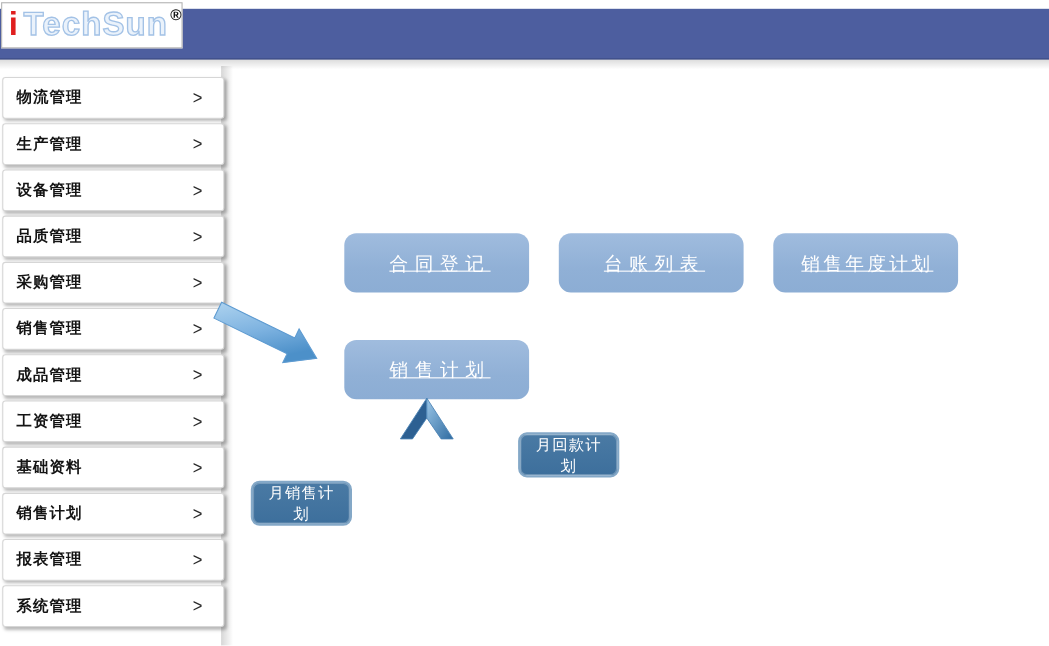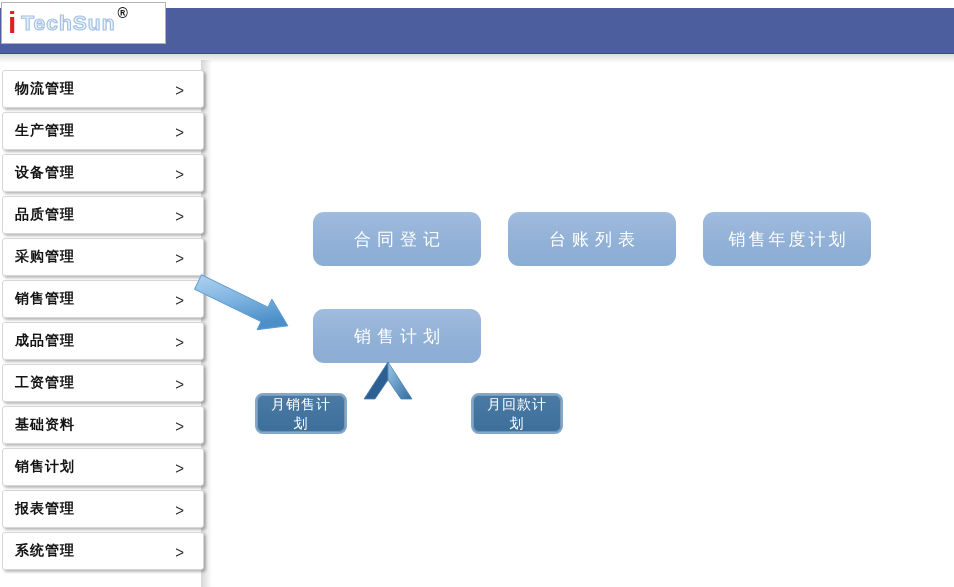--- a/index.html
+++ b/index.html
@@ -7,21 +7,21 @@
     position:relative;width:954px;height:587px;overflow:hidden;
     background:#ffffff;font-family:"Liberation Sans", sans-serif;
   }
   
   .banner{position:absolute;left:0;top:8px;width:954px;height:45px;background:#4d5e9f;border-bottom:1px solid #3c4c86;}
   .banner-shadow{position:absolute;left:0;top:54px;width:954px;height:9px;
     background:linear-gradient(180deg,rgba(0,0,0,.14),rgba(0,0,0,0));}
   .logo-box{position:absolute;left:1px;top:2px;width:165px;height:42px;background:#ffffff;
     border:1px solid #b3b3b3;display:flex;align-items:center;padding-left:6px;box-sizing:border-box;}
   .logo-i{color:#e01f1f;font-weight:bold;font-size:30px;line-height:30px;margin-right:5px;}
-  .logo-brand{font-size:21px;font-weight:bold;letter-spacing:1px;color:#eaf2fb;
+  .logo-brand{font-size:30px;font-weight:bold;letter-spacing:1px;color:#eaf2fb;
     -webkit-text-stroke:1.2px #a3c2e6;text-stroke:1.2px #a3c2e6;}
   .logo-reg{color:#111;font-size:14px;font-weight:bold;align-self:flex-start;margin-top:2px;margin-left:2px;}
   
   .sidebar{position:absolute;left:2px;top:70px;width:198px;}
   .sidebar-shadow{position:absolute;left:201px;top:60px;width:11px;height:527px;
     background:linear-gradient(90deg,rgba(0,0,0,.16),rgba(0,0,0,0));}
   .side-item{
     width:202px;height:38px;margin-bottom:4px;background:#ffffff;
     border:1px solid #d6d6d6;border-radius:3px;box-sizing:border-box;
     box-shadow:2px 2px 3px rgba(0,0,0,.28);
@@ -29,21 +29,21 @@
     padding:0 19px 0 12px;cursor:pointer;
   }
   .side-label{font-size:14px;font-weight:bold;color:#141414;letter-spacing:1px;}
   .side-chevron{font-size:15px;color:#2b2b2b;transform:scaleY(1.15);font-weight:400;}
   
   .big-btn{
     position:absolute;height:54px;width:168px;border-radius:11px;
     background:linear-gradient(180deg,#a0bcde 0%,#90b0d6 60%,#8cadd4 100%);
     color:#ffffff;font-size:17px;letter-spacing:6px;
     display:flex;align-items:center;justify-content:center;
-    text-indent:6px;cursor:pointer;
+    text-indent:6px;cursor:pointer;text-decoration:underline;
   }
   .small-btn{
     position:absolute;top:393px;height:41px;width:92px;border-radius:8px;
     background:linear-gradient(180deg,#4a7aa4 0%,#3d6f9c 100%);
     border:2px solid #84a8c7;box-sizing:border-box;
     box-shadow:inset 0 0 0 1px rgba(255,255,255,.25);
     color:#ffffff;font-size:14px;letter-spacing:1px;line-height:19px;
     display:flex;align-items:center;justify-content:center;text-align:center;
     padding:0 10px;cursor:pointer;
   }
@@ -113,21 +113,21 @@
       <span class="side-chevron">&gt;</span>
     </div>
   </div>
 
   <div class="big-btn" style="left:313px;top:212px;">合同登记</div>
   <div class="big-btn" style="left:508px;top:212px;">台账列表</div>
   <div class="big-btn" style="left:703px;top:212px;letter-spacing:3px;text-indent:3px;">销售年度计划</div>
 
   <div class="big-btn" style="left:313px;top:309px;">销售计划</div>
 
-  <div class="small-btn" style="left:255px;">月销售计划</div>
+  <div class="small-btn" style="left:228px;margin-top:44px;">月销售计划</div>
   <div class="small-btn" style="left:451px;margin-left:20px;">月回款计划</div>
 
   <svg class="arrow-svg" style="left:188px;top:266px;" width="110" height="72" viewBox="0 0 110 72">
     <defs>
       <linearGradient id="gradDiag" x1="0" y1="0" x2="0.35" y2="1">
         <stop offset="0" stop-color="#aed3ef"></stop>
         <stop offset="0.55" stop-color="#7db2e0"></stop>
         <stop offset="1" stop-color="#4c90c9"></stop>
       </linearGradient>
     </defs>

